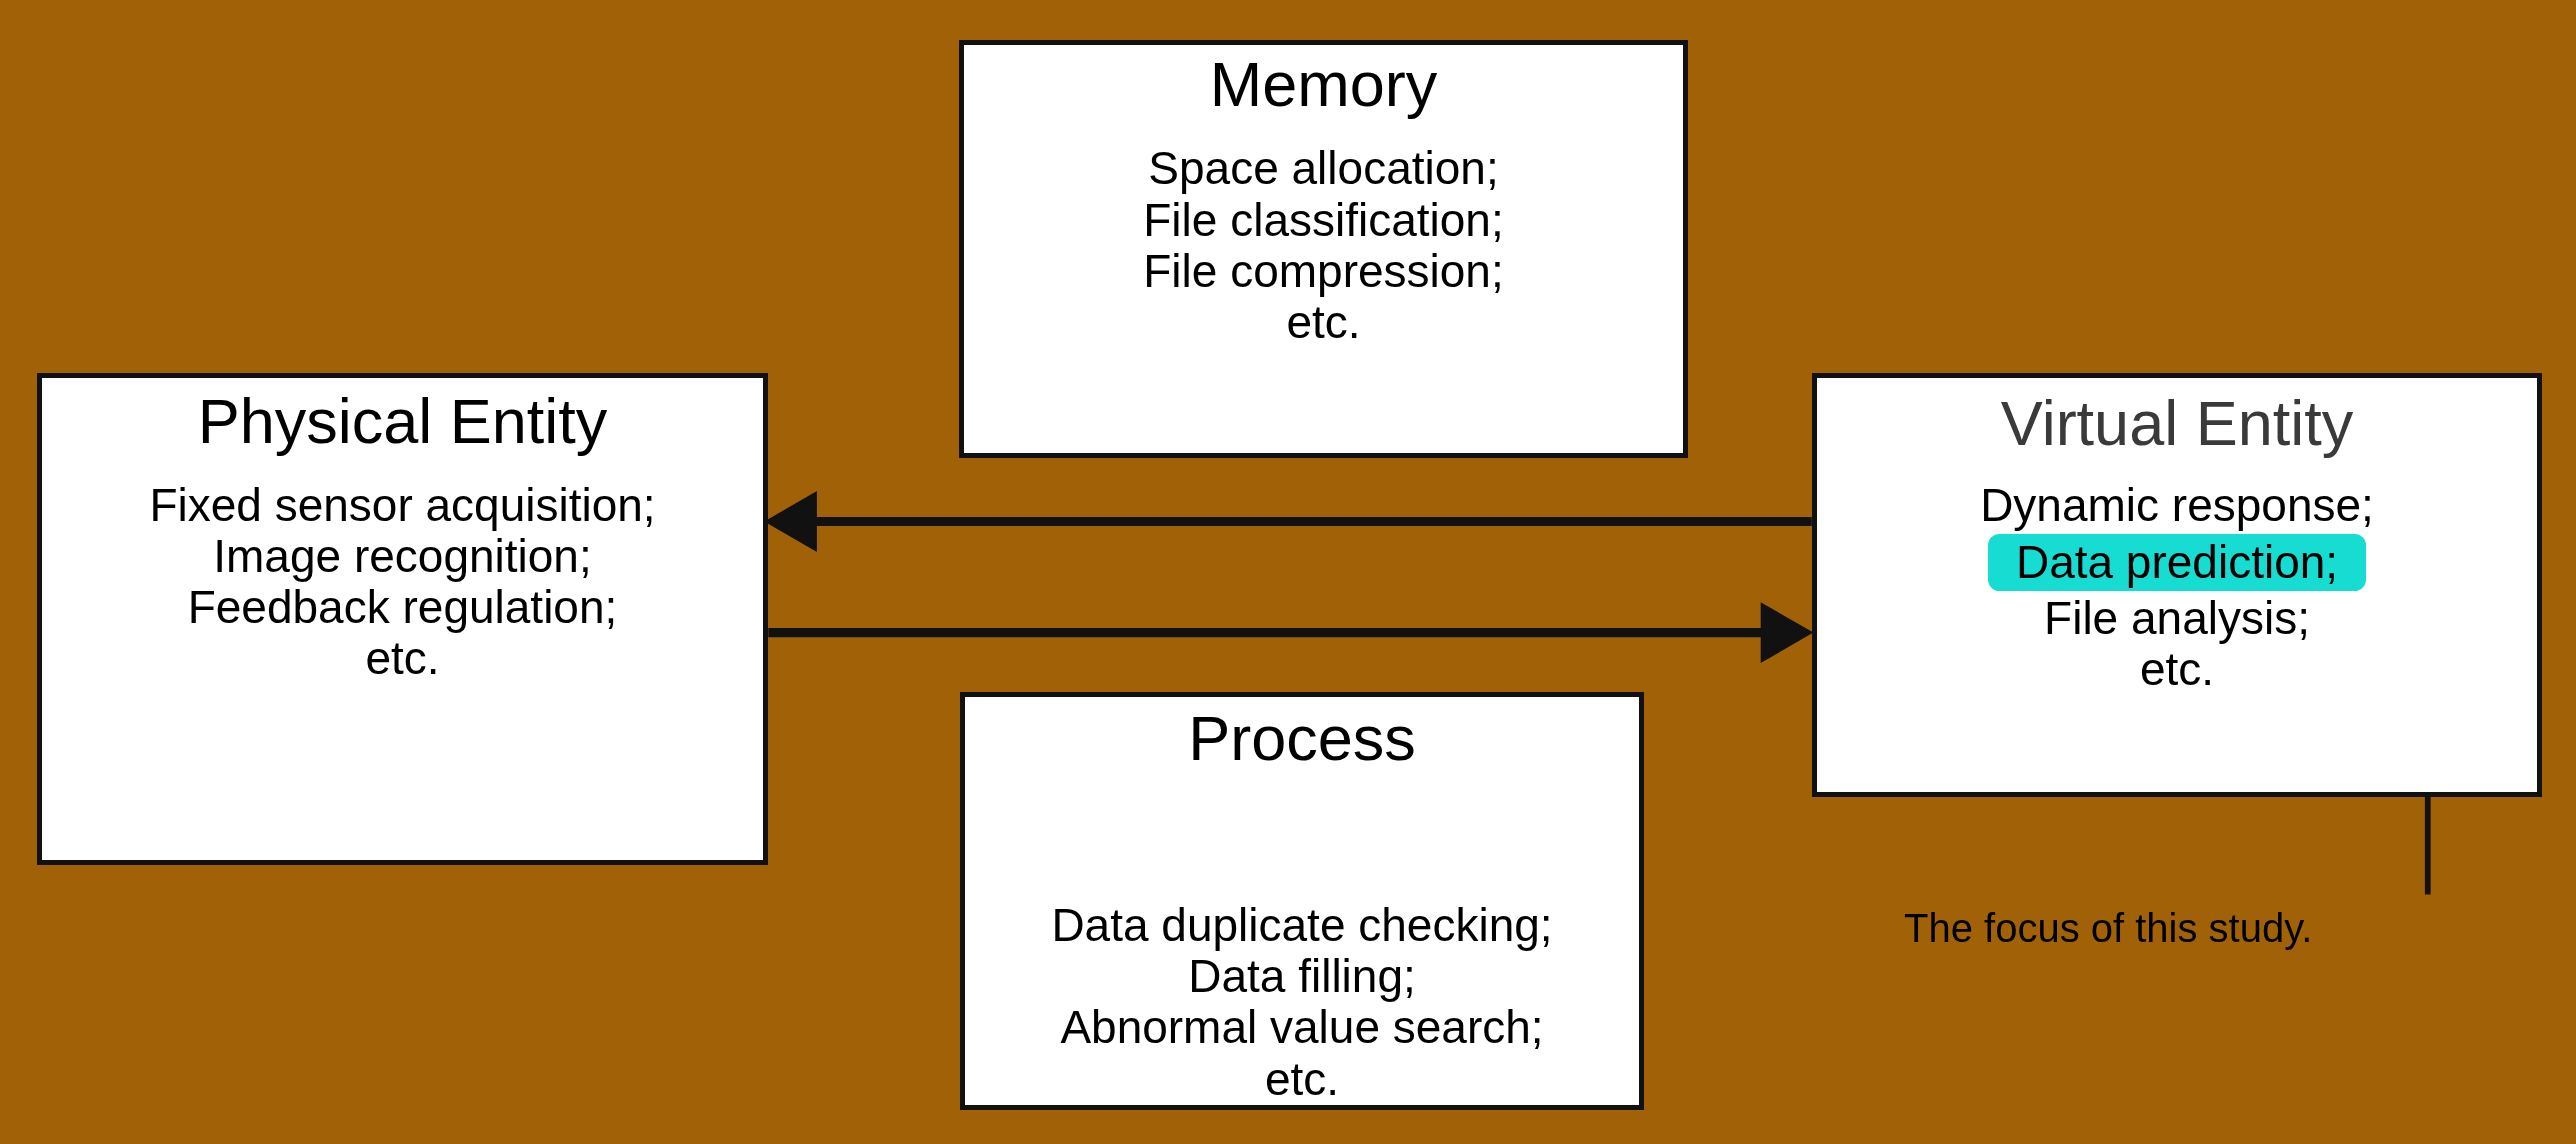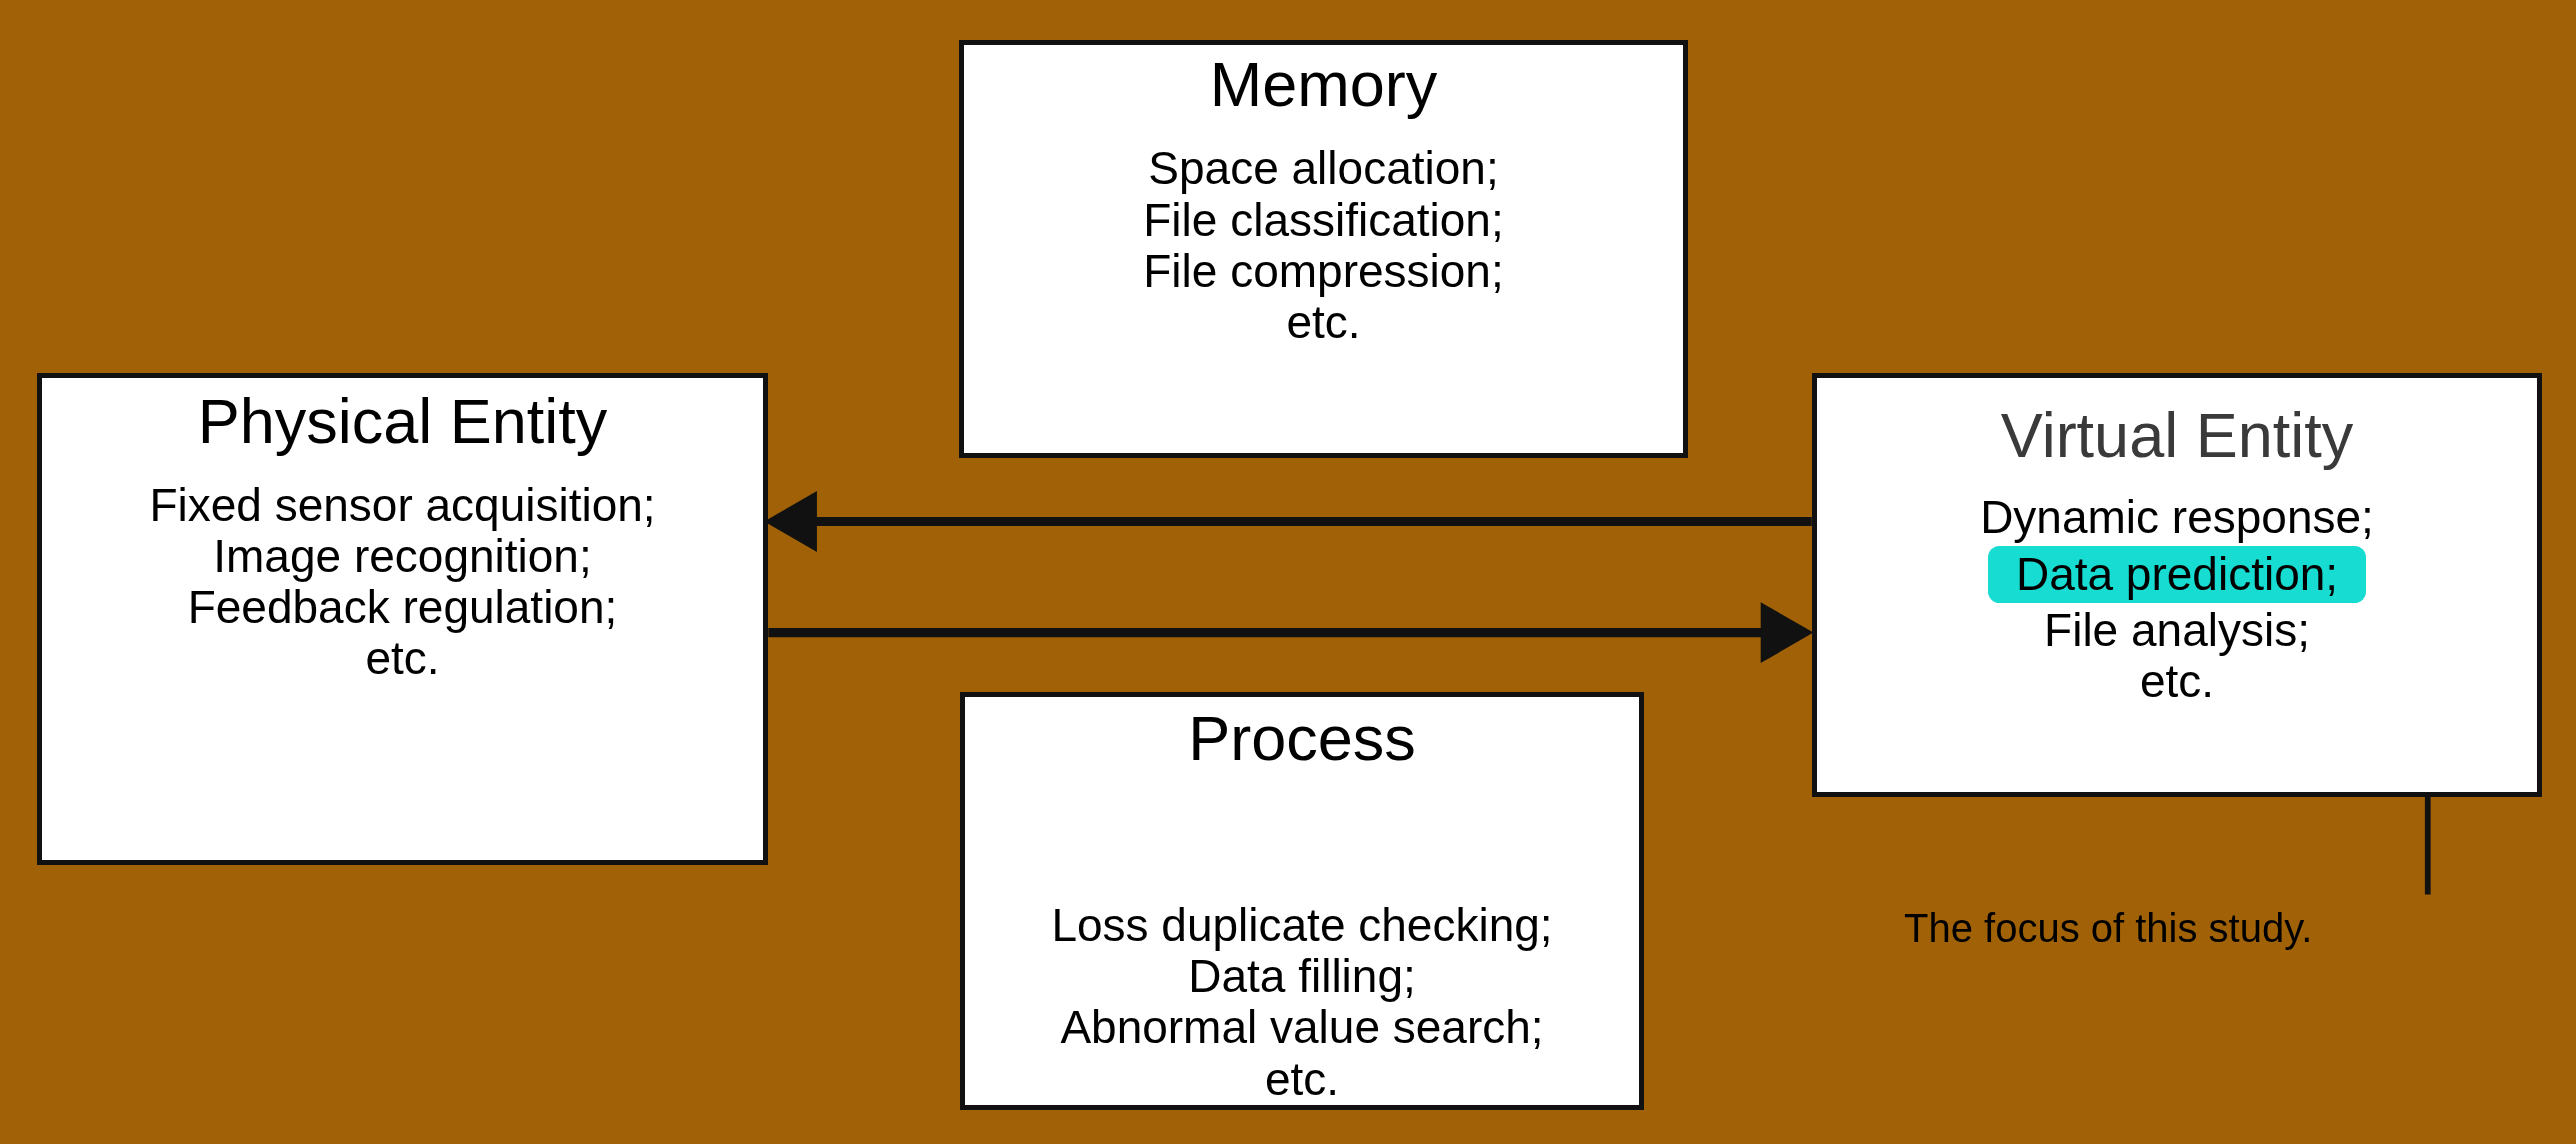--- a/index.html
+++ b/index.html
@@ -71,21 +71,21 @@
   #box-physical {
     left: 37px; top: 373px;
     width: 731px; height: 492px;
     padding-top: 11.5px;
   }
   #box-physical .node-title { margin-bottom: 3.3px; }
 
   #box-virtual {
     left: 1812px; top: 373px;
     width: 730px; height: 424px;
-    padding-top: 26px;
+    padding-top: 14px;
   }
   #box-virtual .node-title { margin-bottom: 1.6px; color: #3a3a3a; }
 
   #box-process {
     left: 960px; top: 692px;
     width: 684px; height: 418px;
     padding-top: 10px;
     justify-content: space-between;
   }
   #box-process .node-title { margin-bottom: 1.6px; }
@@ -159,21 +159,21 @@
       <div class="node-line">Dynamic response;</div>
       <div class="node-line highlight">Data prediction;</div>
       <div class="node-line">File analysis;</div>
       <div class="node-line">etc.</div>
     </div>
   </div>
 
   <div class="node-box" id="box-process">
     <div class="node-title">Process</div>
     <div class="node-lines">
-      <div class="node-line">Loss duplicate checking;</div>
+      <div class="node-line">Data duplicate checking;</div>
       <div class="node-line">Data filling;</div>
       <div class="node-line">Abnormal value search;</div>
       <div class="node-line">etc.</div>
     </div>
   </div>
 
   <div id="focus-note">The focus of this study.</div>
 
 </div>
 

